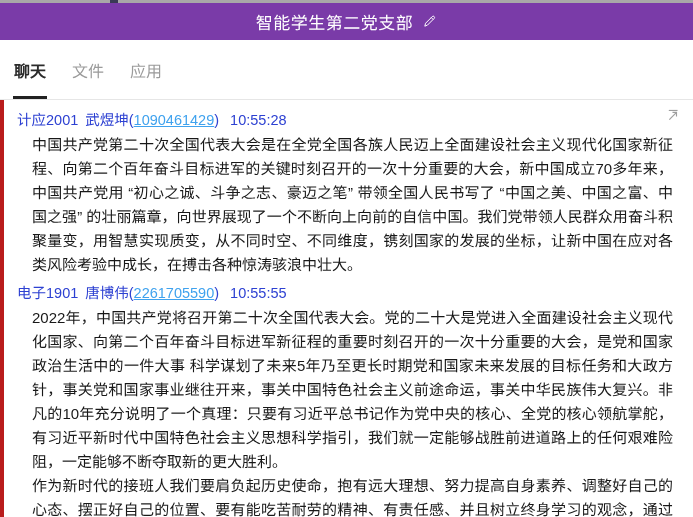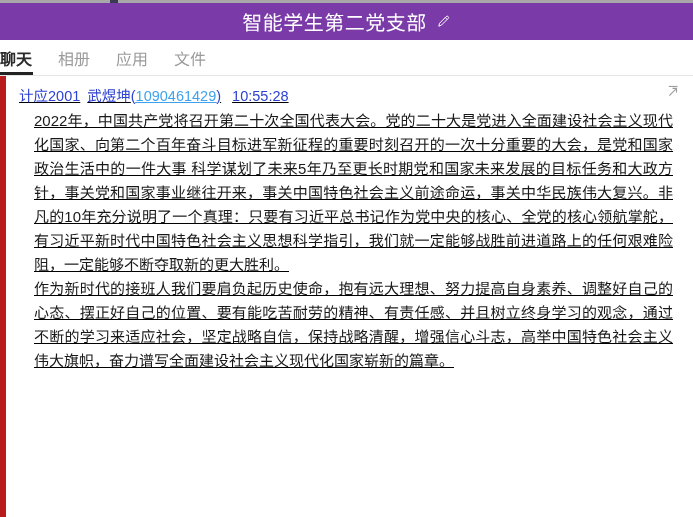--- a/index.html
+++ b/index.html
@@ -16,37 +16,37 @@
   html,body{width:693px;height:517px;overflow:hidden;background:#fff;
     font-family:"Liberation Sans","DejaVu Sans",sans-serif;}
   .window{width:693px;height:517px;display:flex;flex-direction:column;overflow:hidden;}
 
   
   .top-strip{height:3px;background:#a8a8a8;position:relative;flex:none;}
   .top-notch{position:absolute;left:110px;top:0;width:8px;height:3px;background:#3a3a55;}
 
   
   .titlebar{height:37px;background:var(--header-purple);color:#fff;flex:none;
-    display:flex;align-items:center;justify-content:center;font-size:20px;letter-spacing:.5px;}
+    display:flex;align-items:center;justify-content:center;font-size:17px;letter-spacing:.5px;}
   .titlebar .edit-icon{margin-left:9px;display:inline-flex;cursor:pointer;}
   .titlebar .edit-icon svg{width:15px;height:15px;stroke:#fff;fill:none;stroke-width:1.6;}
 
   
-  .tabbar{height:36px;flex:none;display:flex;align-items:stretch;
+  .tabbar{height:60px;flex:none;display:flex;align-items:stretch;padding-left:14px;
     border-bottom:1px solid var(--border-light);background:#fff;}
   .tab{display:flex;align-items:center;font-size:16px;color:var(--tab-inactive);
     margin-right:26px;position:relative;cursor:pointer;white-space:nowrap;}
   .tab.active{color:var(--tab-active);font-weight:bold;}
   .tab.active::after{content:"";position:absolute;left:-1px;right:-1px;bottom:0;height:3px;background:#222;}
   .tab .chevron{margin-left:7px;display:inline-flex;}
   .tab .chevron svg{width:11px;height:7px;stroke:#b0b0b0;fill:none;stroke-width:1.4;}
 
   
-  .chat-area{flex:1;position:relative;border-left:6px solid #b91c1c;background:#fff;
-    padding-top:4px;overflow:hidden;text-decoration:underline;}
+  .chat-area{flex:1;position:relative;border-left:4px solid #b91c1c;background:#fff;
+    padding-top:4px;overflow:hidden;}
   .collapse-btn{position:absolute;top:8px;right:13px;cursor:pointer;display:inline-flex;}
   .collapse-btn svg{width:14px;height:14px;stroke:var(--icon-gray);fill:none;stroke-width:1.3;}
 
   .message{margin:0;}
   .msg-header{padding-left:13px;margin:7px 0 3px;font-size:14.5px;line-height:19px;
     color:var(--name-blue);white-space:nowrap;}
   .sender-class{margin-right:7px;}
   .sender-name{}
   .qq-link{color:var(--link-blue);text-decoration:underline;cursor:pointer;}
   .msg-time{margin-left:11px;}
@@ -70,47 +70,48 @@
           <path d="M14.8 5.7l3 3"></path>
         </svg>
     </span>
   </div>
 
   <div class="tabbar">
     <div class="tab active">
       <span>聊天</span>
     </div>
     <div class="tab">
-      <span>相册</span>
+      <span>文件</span>
     </div>
     <div class="tab">
       <span>应用</span>
-    </div>
-    <div class="tab">
-      <span>文件</span>
     </div>
   </div>
 
   <div class="chat-area">
 
     <span class="collapse-btn">
       <svg viewBox="0 0 16 16">
           <path d="M3.2 2.8h10"></path>
           <path d="M3.8 13.2L12 5"></path>
           <path d="M7.4 5H12v4.6"></path>
         </svg>
     </span>
 
     <div class="message">
       <div class="msg-header">
         <span class="sender-class">计应2001</span><span class="sender-name">武煜坤</span><span>(</span><a class="qq-link">1090461429</a><span>)</span><span class="msg-time">10:55:28</span>
       </div>
+      <div class="msg-body">中国共产党第二十次全国代表大会是在全党全国各族人民迈上全面建设社会主义现代化国家新征程、向第二个百年奋斗目标进军的关键时刻召开的一次十分重要的大会，新中国成立70多年来，中国共产党用 “初心之诚、斗争之志、豪迈之笔” 带领全国人民书写了 “中国之美、中国之富、中国之强” 的壮丽篇章，向世界展现了一个不断向上向前的自信中国。我们党带领人民群众用奋斗积聚量变，用智慧实现质变，从不同时空、不同维度，镌刻国家的发展的坐标，让新中国在应对各类风险考验中成长，在搏击各种惊涛骇浪中壮大。</div>
     </div>
 
     <div class="message">
+      <div class="msg-header">
+        <span class="sender-class">电子1901</span><span class="sender-name">唐博伟</span><span>(</span><a class="qq-link">2261705590</a><span>)</span><span class="msg-time">10:55:55</span>
+      </div>
       <div class="msg-body">2022年，中国共产党将召开第二十次全国代表大会。党的二十大是党进入全面建设社会主义现代化国家、向第二个百年奋斗目标进军新征程的重要时刻召开的一次十分重要的大会，是党和国家政治生活中的一件大事 科学谋划了未来5年乃至更长时期党和国家未来发展的目标任务和大政方针，事关党和国家事业继往开来，事关中国特色社会主义前途命运，事关中华民族伟大复兴。非凡的10年充分说明了一个真理：只要有习近平总书记作为党中央的核心、全党的核心领航掌舵，有习近平新时代中国特色社会主义思想科学指引，我们就一定能够战胜前进道路上的任何艰难险阻，一定能够不断夺取新的更大胜利。</div>
     </div>
 
     <div class="message">
       <div class="msg-body">作为新时代的接班人我们要肩负起历史使命，抱有远大理想、努力提高自身素养、调整好自己的心态、摆正好自己的位置、要有能吃苦耐劳的精神、有责任感、并且树立终身学习的观念，通过不断的学习来适应社会，坚定战略自信，保持战略清醒，增强信心斗志，高举中国特色社会主义伟大旗帜，奋力谱写全面建设社会主义现代化国家崭新的篇章。</div>
     </div>
 
   </div>
 </div>
 

